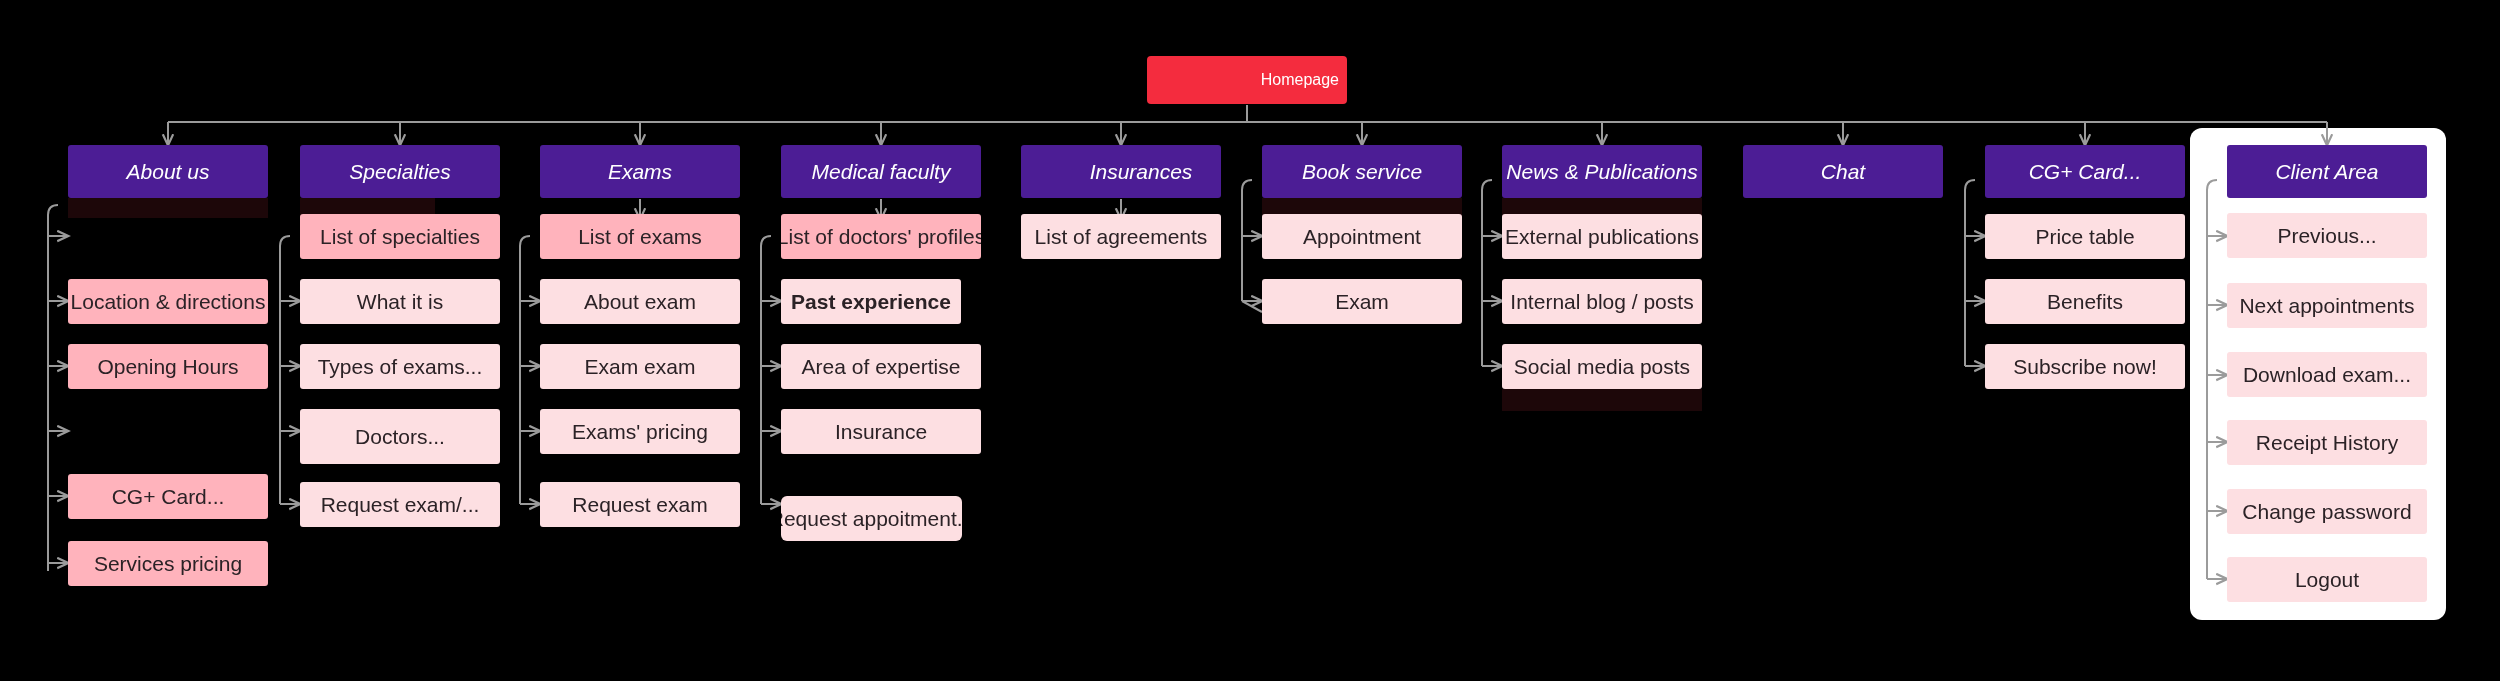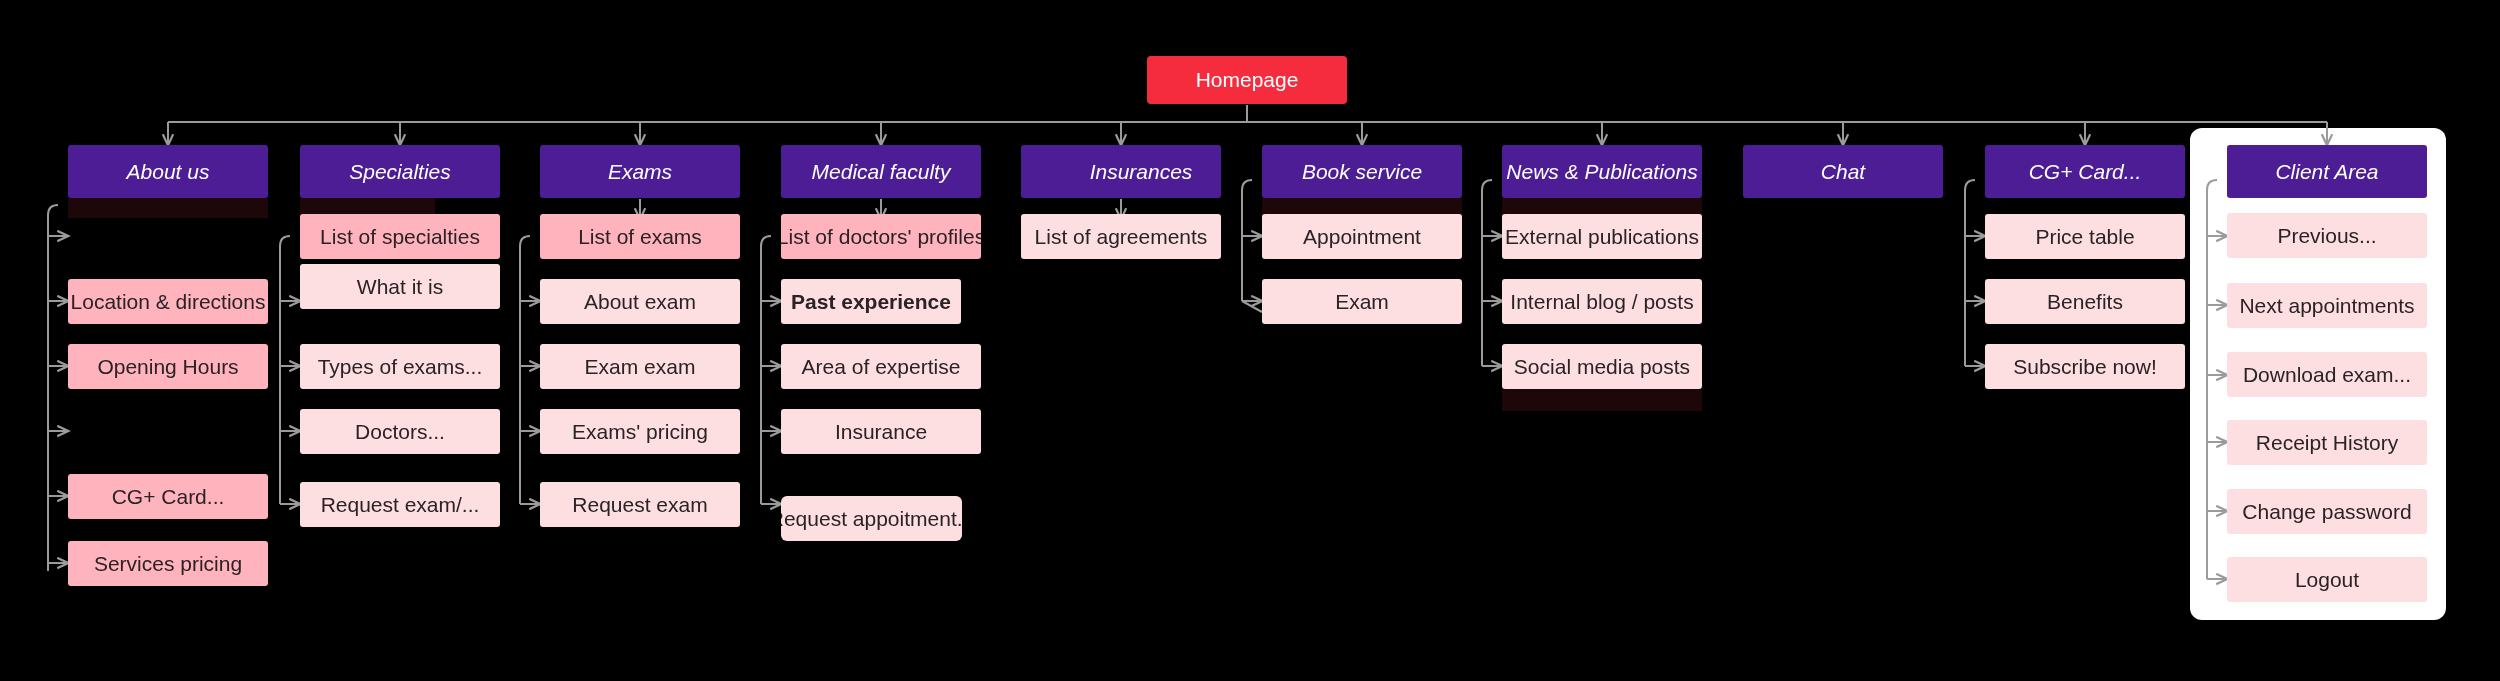--- a/index.html
+++ b/index.html
@@ -25,21 +25,21 @@
     text-align:center;
     border-radius:3px;
     box-sizing:border-box;
     padding:0 8px;
     white-space:nowrap;
     overflow:hidden;
   }
   .node span{display:block;}
 
   
-  .lvl-root{background:#F42C3E;color:#ffffff;font-size:21px;border-radius:4px;}
+  .lvl-root{background:#F42C3E;color:#ffffff;font-size:16px;border-radius:4px;justify-content:flex-end;}
   
   .lvl-1{background:#4c1d95;color:#ffffff;font-size:21px;font-style:italic;}
   
   .lvl-2{background:#FFB3BC;color:#2b2226;font-size:21px;}
   
   .lvl-3{background:#FDDFE2;color:#2b2226;font-size:21px;}
 
   
   .shadow-strip{position:absolute;background:#1d0709;}
 </style>
@@ -171,27 +171,27 @@
   <div class="node lvl-2" style="left:68px;top:541px;width:200px;height:45px;">
     <span>Services pricing</span>
   </div>
 
   <div class="node lvl-1" style="left:300px;top:145px;width:200px;height:53px;">
     <span>Specialties</span>
   </div>
   <div class="node lvl-2" style="left:300px;top:214px;width:200px;height:45px;">
     <span>List of specialties</span>
   </div>
-  <div class="node lvl-3" style="left:300px;top:264px;width:200px;height:45px;">
+  <div class="node lvl-3" style="left:300px;top:279px;width:200px;height:45px;">
     <span>What it is</span>
   </div>
   <div class="node lvl-3" style="left:300px;top:344px;width:200px;height:45px;">
     <span>Types of exams...</span>
   </div>
-  <div class="node lvl-3" style="left:300px;top:409px;width:200px;height:45px;">
+  <div class="node lvl-3" style="left:300px;top:409px;width:200px;height:55px;">
     <span>Doctors...</span>
   </div>
   <div class="node lvl-3" style="left:300px;top:482px;width:200px;height:45px;">
     <span>Request exam/...</span>
   </div>
 
   <div class="node lvl-1" style="left:540px;top:145px;width:200px;height:53px;">
     <span>Exams</span>
   </div>
   <div class="node lvl-2" style="left:540px;top:214px;width:200px;height:45px;">

